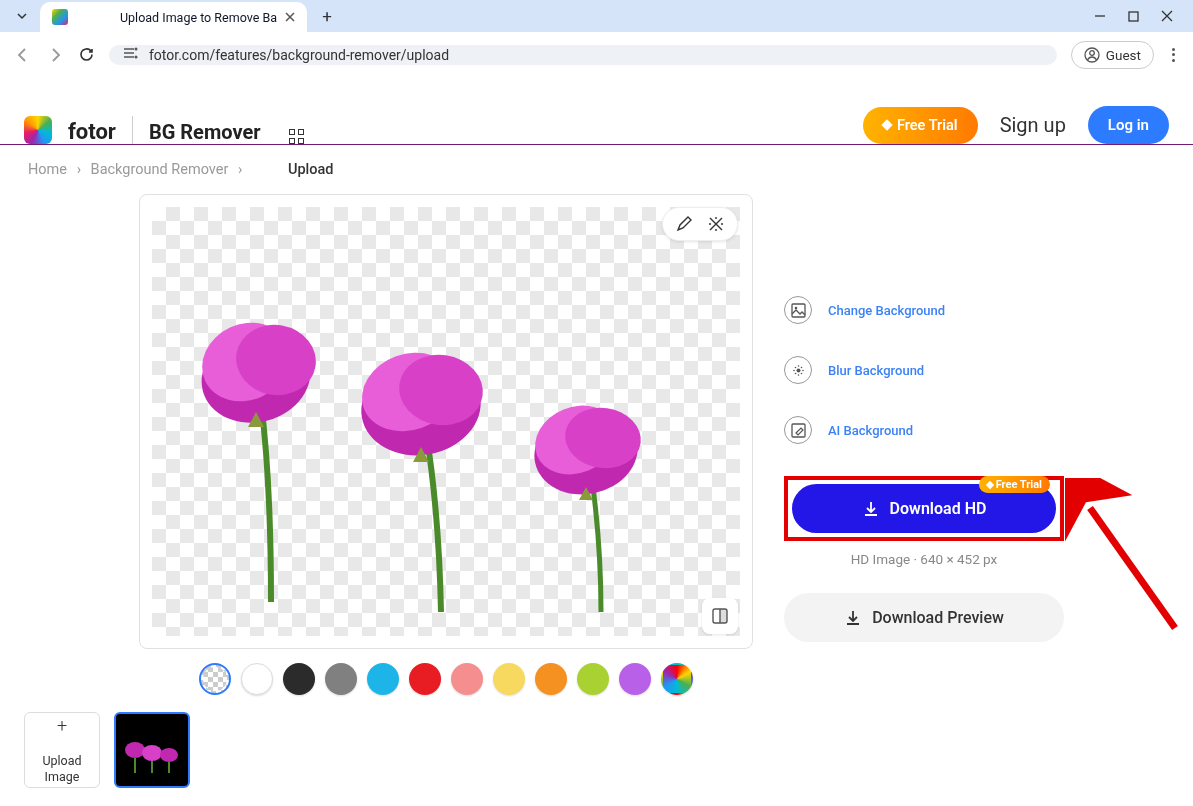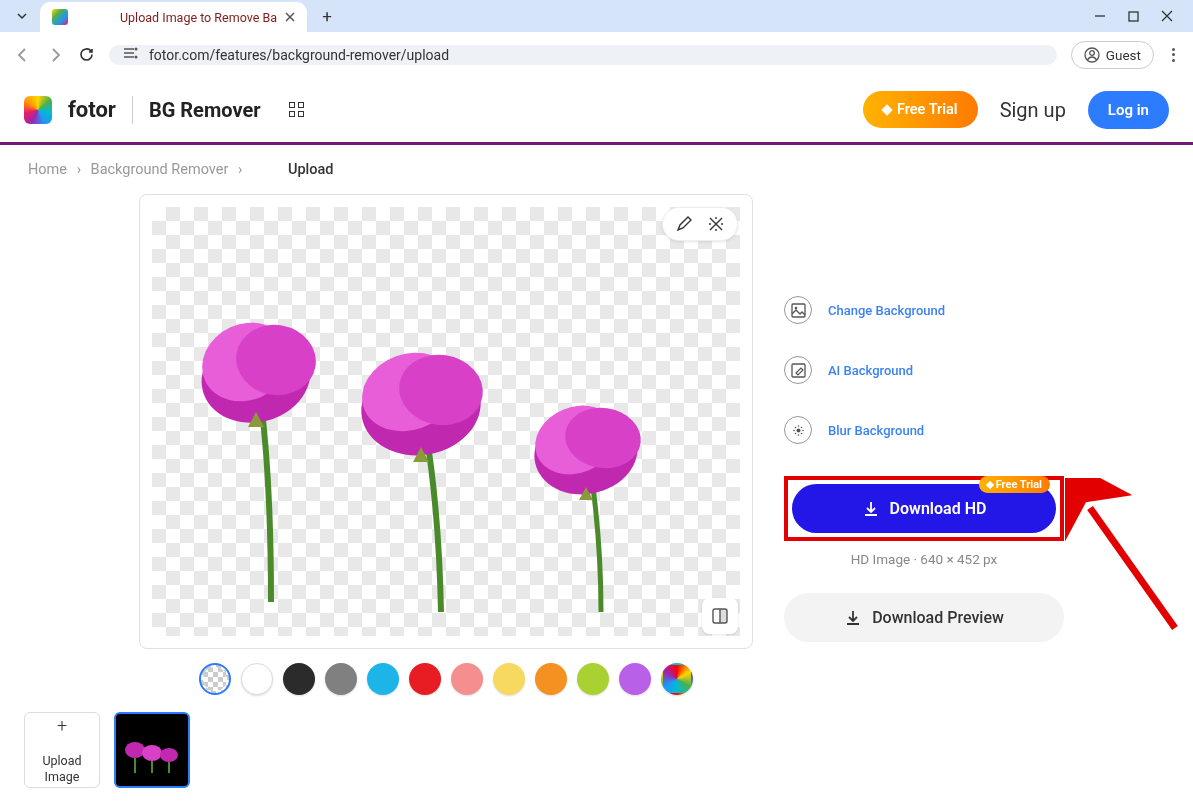--- a/index.html
+++ b/index.html
@@ -2,37 +2,37 @@
 <html><head>
   <meta charset="utf-8">
   <style>
     * { margin: 0; padding: 0; box-sizing: border-box; font-family: -apple-system, BlinkMacSystemFont, 'Segoe UI', Roboto, sans-serif; }
     body { background: #fff; width: 1193px; height: 806px; overflow: hidden; }
     
     .browser-chrome { background: #d6e4f9; height: 32px; display: flex; align-items: center; padding: 0 8px; }
     .tab-dropdown { width: 28px; height: 24px; display: flex; align-items: center; justify-content: center; color: #333; cursor: pointer; }
     .tab { background: #fff; height: 30px; border-radius: 10px 10px 0 0; display: flex; align-items: center; padding: 0 12px; gap: 8px; margin-left: 4px; min-width: 220px; position: relative; top: 1px; }
     .tab-favicon { width: 16px; height: 16px; border-radius: 3px; background: linear-gradient(135deg, #ffd600, #4caf50, #2196f3, #e91e63); }
-    .tab-title { font-size: 12.5px; color: #7f1d1d; white-space: nowrap; overflow: hidden; text-overflow: ellipsis; flex: 1; padding-left: 44px; }
+    .tab-title { font-size: 12.5px; color: #0f172a; white-space: nowrap; overflow: hidden; text-overflow: ellipsis; flex: 1; padding-left: 44px; }
     .tab-close { color: #555; font-size: 14px; cursor: pointer; display: flex; align-items: center; }
     .new-tab { width: 28px; height: 28px; display: flex; align-items: center; justify-content: center; color: #333; cursor: pointer; margin-left: 6px; font-size: 17px; }
     .window-controls { margin-left: auto; display: flex; gap: 22px; padding-right: 12px; }
     .window-controls span { cursor: pointer; color: #333; display: flex; align-items: center; }
     
     .toolbar { background: #fff; height: 45px; display: flex; align-items: center; padding: 0 14px; gap: 14px; }
     .nav-btn { color: #999; cursor: pointer; display: flex; align-items: center; }
     .nav-btn.active { color: #333; }
     .addressbar { flex: 1; background: #eef1f5; height: 20px; border-radius: 17px; display: flex; align-items: center; padding: 0 14px; gap: 10px; }
     .addressbar-icon { color: #555; font-size: 14px; }
     .url { font-size: 14px; color: #333; }
     .profile-pill { border: 1px solid #ccc; border-radius: 16px; padding: 5px 12px; display: flex; align-items: center; gap: 6px; font-size: 13.5px; color: #333; cursor: pointer; }
     .menu-dots { color: #555; cursor: pointer; display:flex; flex-direction:column; gap:2.5px; padding:4px;}
     .menu-dots span{width:3px;height:3px;background:#555;border-radius:50%;}
     
-    .app-header { height: 68px; border-bottom: 3px solid #701a75; display: flex; align-items: center; padding: 0 24px; gap: 16px; }
+    .app-header { height: 68px; border-bottom: 1px solid #701a75; display: flex; align-items: flex-end; padding: 0 24px; gap: 16px; }
     .logo { width: 28px; height: 28px; border-radius: 6px; background: conic-gradient(#ffd600, #4caf50, #00bcd4, #2196f3, #9c27b0, #e91e63, #ff9800, #ffd600); }
     .logo-text { font-size: 22px; font-weight: 700; color: #222; }
     .divider { width: 1px; height: 28px; background: #ccc; }
     .page-name { font-size: 20px; font-weight: 700; color: #222; }
     .apps-grid { margin-left: 12px; cursor: pointer; display:grid; grid-template-columns:repeat(2,6px); gap:3px;}
     .apps-grid span{width:6px;height:6px;border:1.5px solid #333;}
     .header-actions { margin-left: auto; display: flex; align-items: center; gap: 22px; }
     .free-trial-btn { background: linear-gradient(90deg, #ffb300, #ff7a00); color: #fff; border: none; border-radius: 20px; padding: 10px 20px; font-size: 14.5px; font-weight: 600; cursor: pointer; display: flex; align-items: center; gap: 6px; }
     .signup-link { color: #333; font-size: 20px; cursor: pointer; }
     .login-btn { background: #2d7cff; color: #fff; border: none; border-radius: 20px; padding: 10px 20px; font-size: 15px; font-weight: 600; cursor: pointer; }
@@ -271,42 +271,42 @@
             <rect x="1" y="1" width="13" height="13" rx="1" stroke="#555" stroke-width="1.3" fill="none"></rect>
             <circle cx="5" cy="5" r="1.3" fill="#555"></circle>
             <path d="M1 11l4-4 4 4 2-2 3 3" stroke="#555" stroke-width="1.3" fill="none"></path>
           </svg>
         </div>
       <span class="option-label">Change Background</span>
     </div>
     <div class="option-row">
       <div class="option-icon">
           <svg width="15" height="15" viewBox="0 0 15 15">
-            <rect x="1" y="1" width="13" height="13" rx="1" stroke="#555" stroke-width="1.3" fill="none"></rect>
-            <path d="M5 10l5-5 2 2-5 5-2-2z" stroke="#555" stroke-width="1.2" fill="none"></path>
-          </svg>
-        </div>
-      <span class="option-label">AI Background</span>
-    </div>
-    <div class="option-row">
-      <div class="option-icon">
-          <svg width="15" height="15" viewBox="0 0 15 15">
             <circle cx="7.5" cy="7.5" r="2" fill="#555"></circle>
             <circle cx="3" cy="7.5" r="0.8" fill="#555"></circle>
             <circle cx="12" cy="7.5" r="0.8" fill="#555"></circle>
             <circle cx="7.5" cy="3" r="0.8" fill="#555"></circle>
             <circle cx="7.5" cy="12" r="0.8" fill="#555"></circle>
             <circle cx="4.5" cy="4.5" r="0.8" fill="#555"></circle>
             <circle cx="10.5" cy="4.5" r="0.8" fill="#555"></circle>
             <circle cx="4.5" cy="10.5" r="0.8" fill="#555"></circle>
             <circle cx="10.5" cy="10.5" r="0.8" fill="#555"></circle>
           </svg>
         </div>
       <span class="option-label">Blur Background</span>
     </div>
+    <div class="option-row">
+      <div class="option-icon">
+          <svg width="15" height="15" viewBox="0 0 15 15">
+            <rect x="1" y="1" width="13" height="13" rx="1" stroke="#555" stroke-width="1.3" fill="none"></rect>
+            <path d="M5 10l5-5 2 2-5 5-2-2z" stroke="#555" stroke-width="1.2" fill="none"></path>
+          </svg>
+        </div>
+      <span class="option-label">AI Background</span>
+    </div>
 
     <div class="download-hd-wrap">
       <button class="download-hd">
         <svg width="18" height="18" viewBox="0 0 18 18">
             <path d="M9 2v10M5 8l4 4 4-4M3 15h12" stroke="#fff" stroke-width="1.8" fill="none"></path>
           </svg>
         <span>Download HD</span>
         <span class="free-trial-badge">
           <span class="diamond" style="width:6px;height:6px;"></span>
           <span>Free Trial</span>

